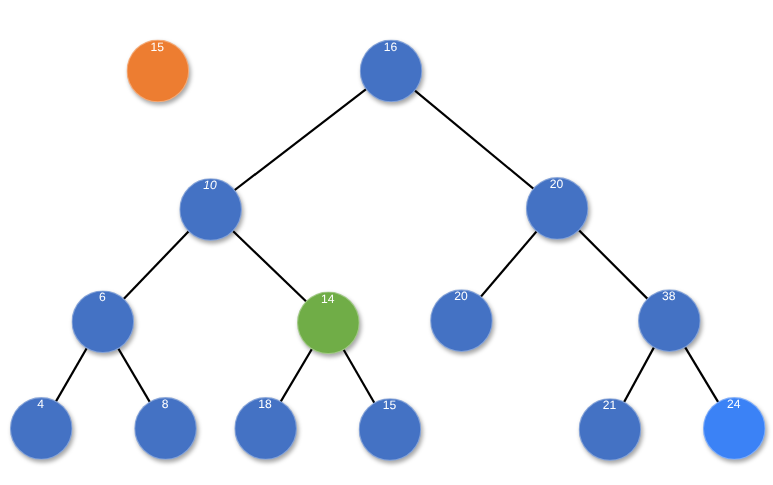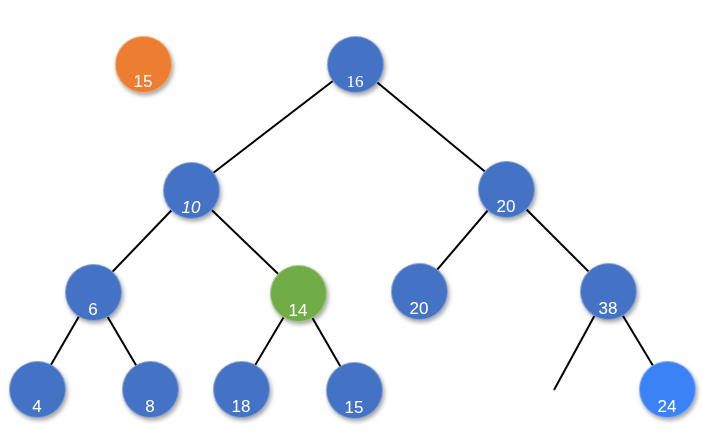--- a/index.html
+++ b/index.html
@@ -27,24 +27,24 @@
     stroke-width: 2;
   }
   .tree-node {
     position: absolute;
     width: 57px;
     height: 57px;
     border-radius: 50%;
     box-sizing: border-box;
     border: 1.5px solid rgba(255,255,255,0.35);
     display: flex;
-    align-items: flex-end;
+    align-items: flex-start;
     justify-content: center;
     color: #ffffff;
-    font-size: 17px;
+    font-size: 11px;
     box-shadow: 1.5px 2.5px 4px rgba(0,0,0,0.35);
     cursor: default;
     user-select: none;
   }
   .tree-node span {
     pointer-events: none;
   }
 </style>
 </head>
 <body>
@@ -60,21 +60,21 @@
       <line x1="93" y1="292" x2="37" y2="389" stroke="#000000"></line>
       <line x1="93" y1="292" x2="150" y2="389" stroke="#000000"></line>
       <line x1="298" y1="293" x2="241" y2="389" stroke="#000000"></line>
       <line x1="298" y1="293" x2="354" y2="390" stroke="#000000"></line>
       <line x1="608" y1="291" x2="554" y2="390" stroke="#000000"></line>
       <line x1="608" y1="291" x2="667" y2="389" stroke="#000000"></line>
     </svg>
 <div class="tree-node" style="left: 114.5px; top: 35.5px; background: rgb(237, 125, 49);">
       <span>15</span>
     </div>
-    <div class="tree-node" style="left: 326.5px; top: 35.5px; background: rgb(68, 114, 196); font-family: Liberation Serif, serif;">
+    <div class="tree-node" style="left: 326.5px; top: 35.5px; background: rgb(68, 114, 196);">
       <span>16</span>
     </div>
     <div class="tree-node" style="left: 162.5px; top: 161.5px; background: rgb(68, 114, 196); font-style: italic;">
       <span>10</span>
     </div>
     <div class="tree-node" style="left: 477.5px; top: 160.5px; background: rgb(68, 114, 196);">
       <span>20</span>
     </div>
     <div class="tree-node" style="left: 64.5px; top: 263.5px; background: rgb(68, 114, 196);">
       <span>6</span>
@@ -93,16 +93,19 @@
     </div>
     <div class="tree-node" style="left: 121.5px; top: 360.5px; background: rgb(68, 114, 196);">
       <span>8</span>
     </div>
     <div class="tree-node" style="left: 212.5px; top: 360.5px; background: rgb(68, 114, 196);">
       <span>18</span>
     </div>
     <div class="tree-node" style="left: 325.5px; top: 361.5px; background: rgb(68, 114, 196);">
       <span>15</span>
     </div>
+    <div class="tree-node" style="left: 525.5px; top: 361.5px; background: rgb(68, 114, 196);">
+      <span>21</span>
+    </div>
     <div class="tree-node" style="left: 638.5px; top: 360.5px; background: #3b82f6;">
       <span>24</span>
     </div>
   </div>
 
 </body></html>

